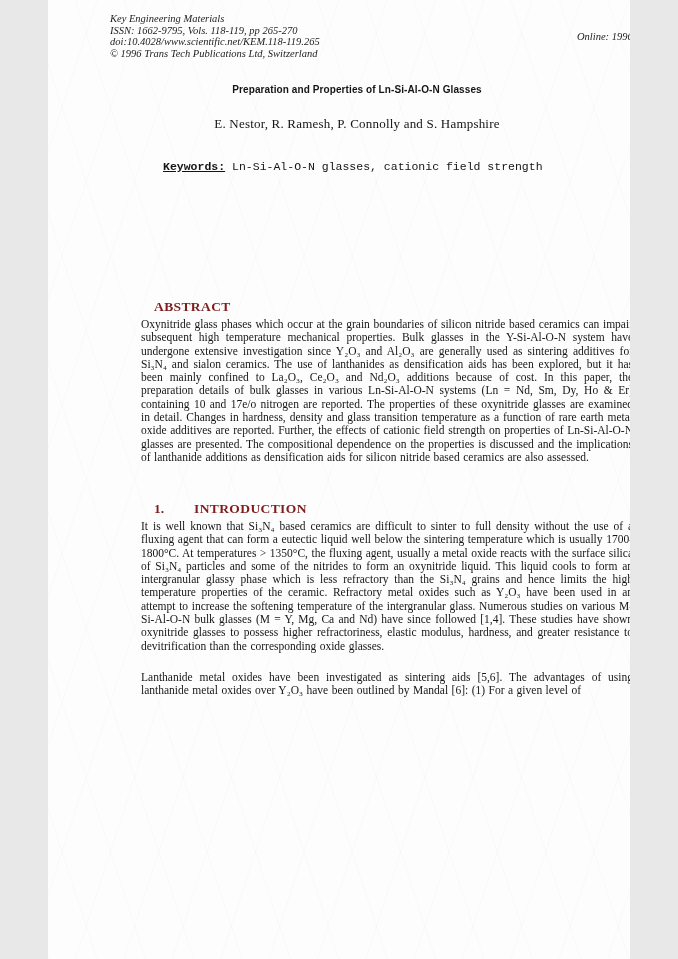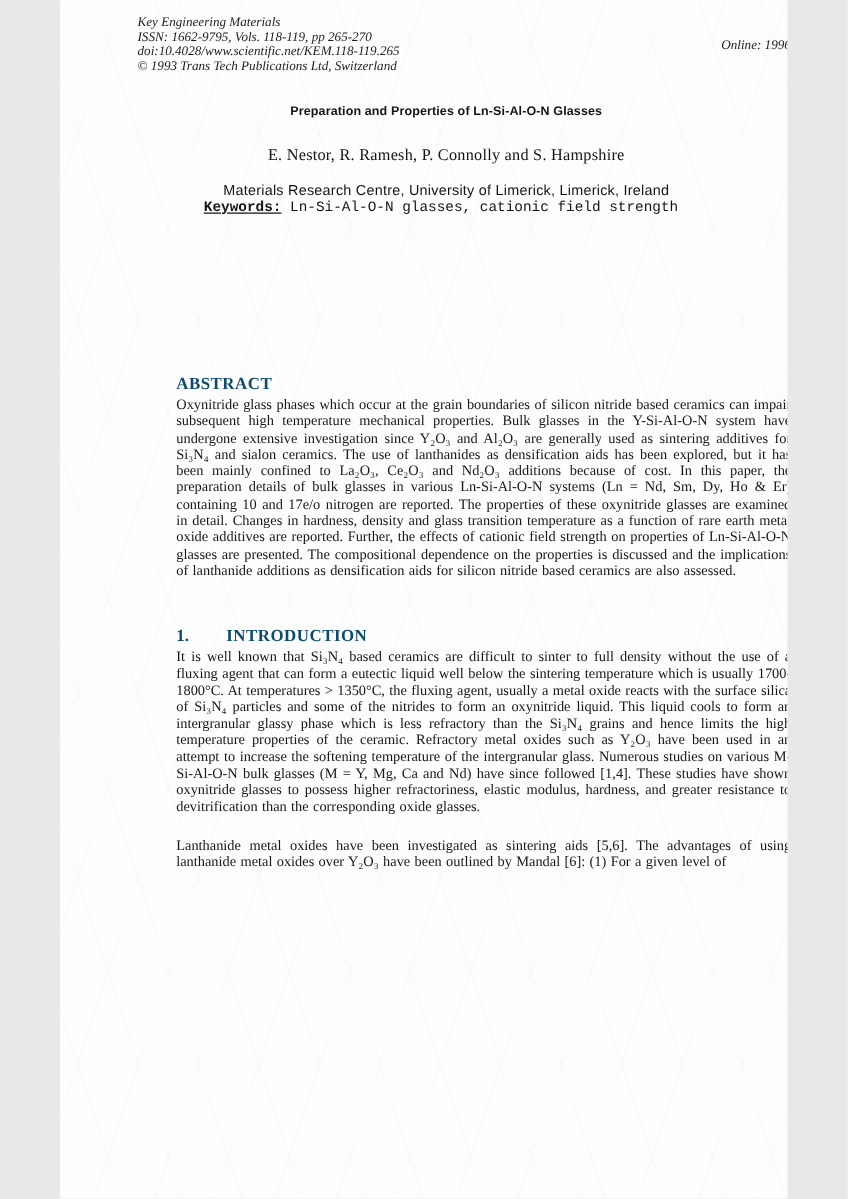--- a/index.html
+++ b/index.html
@@ -51,26 +51,26 @@
     left: 115px;
     top: 160px;
     font-family: Liberation Mono, monospace;
     font-size: 11.5px;
     white-space: nowrap;
   }
   .keywords-line .kw-label { font-weight: bold; text-decoration: underline; }
 
   .sect-head {
     position: absolute;
-    left: 93px;
+    left: 106px;
     font-family: "Liberation Serif", "DejaVu Serif", serif;
     font-weight: bold;
     font-size: 13.5px;
     letter-spacing: 0.4px;
-    color: #0c4a6e;
+    color: #7f1d1d;
   }
   .abstract-head { top: 299px; }
   .intro-head    { top: 501px; }
   .intro-head .sect-num { display: inline-block; width: 40px; letter-spacing: 0; }
 
   .bodytext {
     position: absolute;
     left: 93px;
     width: 492px;
     font-family: "Liberation Serif", "DejaVu Serif", serif;
@@ -87,27 +87,26 @@
 </head>
 <body>
 
 <div class="page">
   <div class="watermark"></div>
 
   <div class="hdr hdr-left">
     <div>Key Engineering Materials</div>
     <div>ISSN: 1662-9795, Vols. 118-119, pp 265-270</div>
     <div>doi:10.4028/www.scientific.net/KEM.118-119.265</div>
-    <div>© 1993 Trans Tech Publications Ltd, Switzerland</div>
+    <div>© 1996 Trans Tech Publications Ltd, Switzerland</div>
   </div>
   <div class="hdr hdr-right">Online: 1996-03-14</div>
 
   <div class="fm-center title">Preparation and Properties of Ln-Si-Al-O-N Glasses</div>
   <div class="fm-center authors">E. Nestor, R. Ramesh, P. Connolly and S. Hampshire</div>
-  <div class="fm-center affiliation">Materials Research Centre, University of Limerick, Limerick, Ireland</div>
 
   <div class="keywords-line">
     <span class="kw-label">Keywords:</span><span> Ln-Si-Al-O-N glasses, cationic field strength</span>
   </div>
 
   <div class="sect-head abstract-head">ABSTRACT</div>
   <div class="bodytext abstract-body">Oxynitride glass phases which occur at the grain boundaries of silicon nitride based ceramics can impair subsequent high temperature mechanical properties.  Bulk glasses in the Y-Si-Al-O-N system have undergone extensive investigation since Y₂O₃ and Al₂O₃ are generally used as sintering additives for Si₃N₄ and sialon ceramics.  The use of lanthanides as densification aids has been explored, but it has been mainly confined to La₂O₃, Ce₂O₃ and Nd₂O₃ additions because of cost.  In this paper, the preparation details of bulk glasses in various Ln-Si-Al-O-N systems (Ln = Nd, Sm, Dy, Ho &amp; Er) containing 10 and 17e/o nitrogen are reported.  The properties of these oxynitride glasses are examined in detail.  Changes in hardness, density and glass transition temperature as a function of rare earth metal oxide additives are reported.  Further, the effects of cationic field strength on properties of Ln-Si-Al-O-N glasses are presented.  The compositional dependence on the properties is discussed and the implications of lanthanide additions as densification aids for silicon nitride based ceramics are also assessed.</div>
 
   <div class="sect-head intro-head">
     <span class="sect-num">1.</span><span>INTRODUCTION</span>

